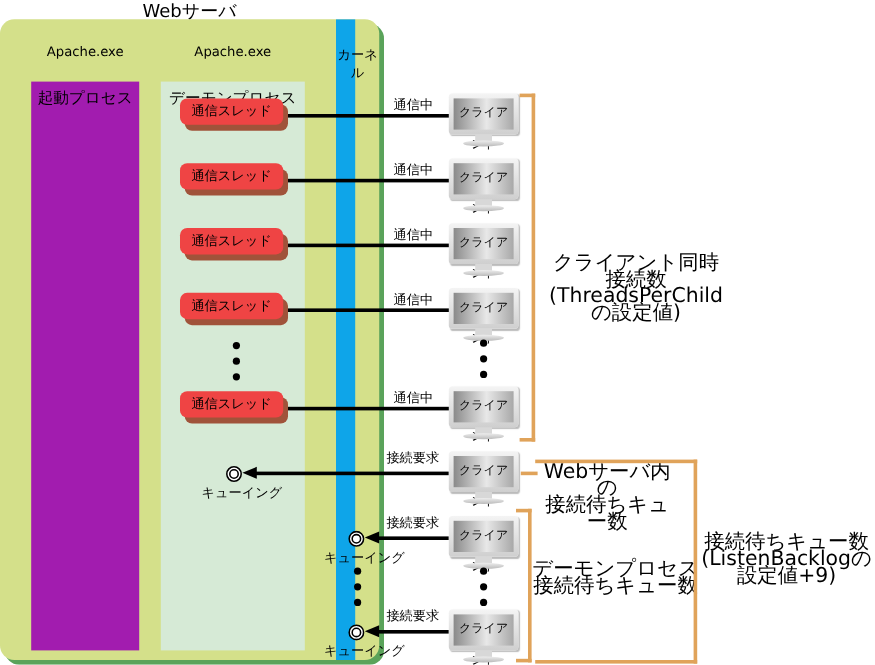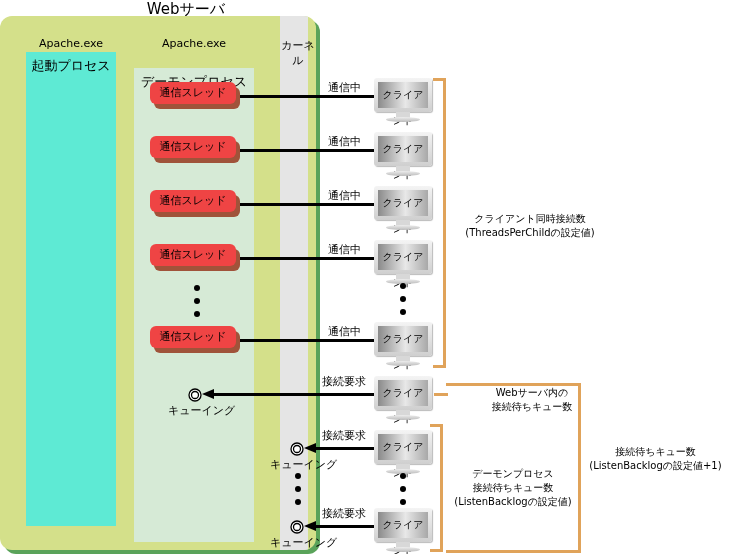--- a/index.html
+++ b/index.html
@@ -1,40 +1,40 @@
 <!DOCTYPE html>
 <html><head>
 <meta charset="utf-8">
 <style>
   html,body{margin:0;padding:0;background:#fff;}
   body{width:729px;height:554px;position:relative;overflow:hidden;font-family:"DejaVu Sans","Liberation Sans",sans-serif;color:#000;}
   .abs{position:absolute;}
-  .title{left:0;width:316px;top:0;text-align:center;font-size:15px;margin-left:28px;}
+  .title{left:0;width:316px;top:0;text-align:center;font-size:15px;}
   .frame-shadow{left:4px;top:20px;width:316px;height:534px;background:#5aa35a;border-radius:12px;}
   .frame{left:0;top:16px;width:316px;height:534px;background:#d4e08a;border-radius:12px;overflow:hidden;}
-  .kernel{left:280px;top:0;width:28px;height:534px;background:#e5e5e5;}
-  .proc1{left:26px;top:36px;width:90px;height:474px;background:#5eead4;}
+  .kernel{left:280px;top:0;width:16px;height:534px;background:#0ea5e9;}
+  .proc1{left:26px;top:52px;width:90px;height:474px;background:#a21caf;}
   .proc2{left:134px;top:52px;width:120px;height:474px;background:#d6ead6;}
   .lbl{font-size:11px;text-align:center;}
   .lbl-big{font-size:13px;text-align:center;}
   .thread{width:86px;height:22px;}
   .thread .sh{position:absolute;left:4px;top:5px;width:86px;height:22px;background:#a0533a;border-radius:6px;}
   .thread .fg{position:absolute;left:0;top:0;width:86px;height:22px;background:#ef4444;border-radius:6px;font-size:11px;line-height:22px;text-align:center;}
   .hline{height:3px;background:#000;}
   .conn-label{font-size:11px;}
   .client{width:58px;height:46px;}
   .client .bz{position:absolute;left:0;top:0;width:58px;height:34px;background:linear-gradient(#f4f4f4,#cfcfcf);border-radius:3px;box-shadow:1px 1px 1px #bbb;}
   .client .sc{position:absolute;left:4px;top:4px;width:50px;height:26px;background:linear-gradient(90deg,#8a8a8a,#e8e8e8 55%,#a8a8a8);font-size:10px;line-height:26px;text-align:center;}
   .client .nk{position:absolute;left:22px;top:34px;width:14px;height:6px;background:#d8d8d8;}
   .client .bs{position:absolute;left:12px;top:39px;width:34px;height:5px;background:linear-gradient(#eee,#bbb);border-radius:50%;}
   .dot{width:6px;height:6px;border-radius:50%;background:#000;}
   .bracket{border:3px solid #e0a35a;border-left:none;}
   .orange{background:#e0a35a;}
   .queue{width:14px;height:14px;}
-  .note{font-size:10px;text-align:center;line-height:14px;}
+  .note{font-size:17px;text-align:center;line-height:14px;}
 </style>
 </head>
 <body>
 
 <div class="abs title">Webサーバ</div>
 
 <div class="abs frame-shadow"></div>
 <div class="abs frame">
   <div class="abs kernel">
     <div class="abs lbl" style="left:0;top:22px;width:36px;">カーネル</div>
@@ -178,29 +178,28 @@
 <div class="abs dot" style="left:295px;top:486px;"></div>
 <div class="abs dot" style="left:295px;top:499px;"></div>
 
 <div class="abs bracket" style="left:433px;top:78px;width:10px;height:284px;"></div>
 <div class="abs note" style="left:455px;top:212px;width:150px;">
   <div>クライアント同時接続数</div>
   <div>(ThreadsPerChildの設定値)</div>
 </div>
 
 <div class="abs orange" style="left:434px;top:393px;width:14px;height:3px;"></div>
-<div class="abs note" style="left:472px;top:386px;width:120px;">
+<div class="abs note" style="left:446px;top:386px;width:120px;">
   <div>Webサーバ内の</div>
   <div>接続待ちキュー数</div>
 </div>
 
 <div class="abs bracket" style="left:430px;top:424px;width:10px;height:122px;"></div>
 <div class="abs note" style="left:443px;top:467px;width:140px;">
   <div>デーモンプロセス</div>
   <div>接続待ちキュー数</div>
-  <div>(ListenBacklogの設定値)</div>
 </div>
 
 <div class="abs bracket" style="left:446px;top:383px;width:132px;height:164px;border-left:none;"></div>
 <div class="abs note" style="left:582px;top:445px;width:147px;">
   <div>接続待ちキュー数</div>
-  <div>(ListenBacklogの設定値+1)</div>
+  <div>(ListenBacklogの設定値+9)</div>
 </div>
 
 </body></html>

